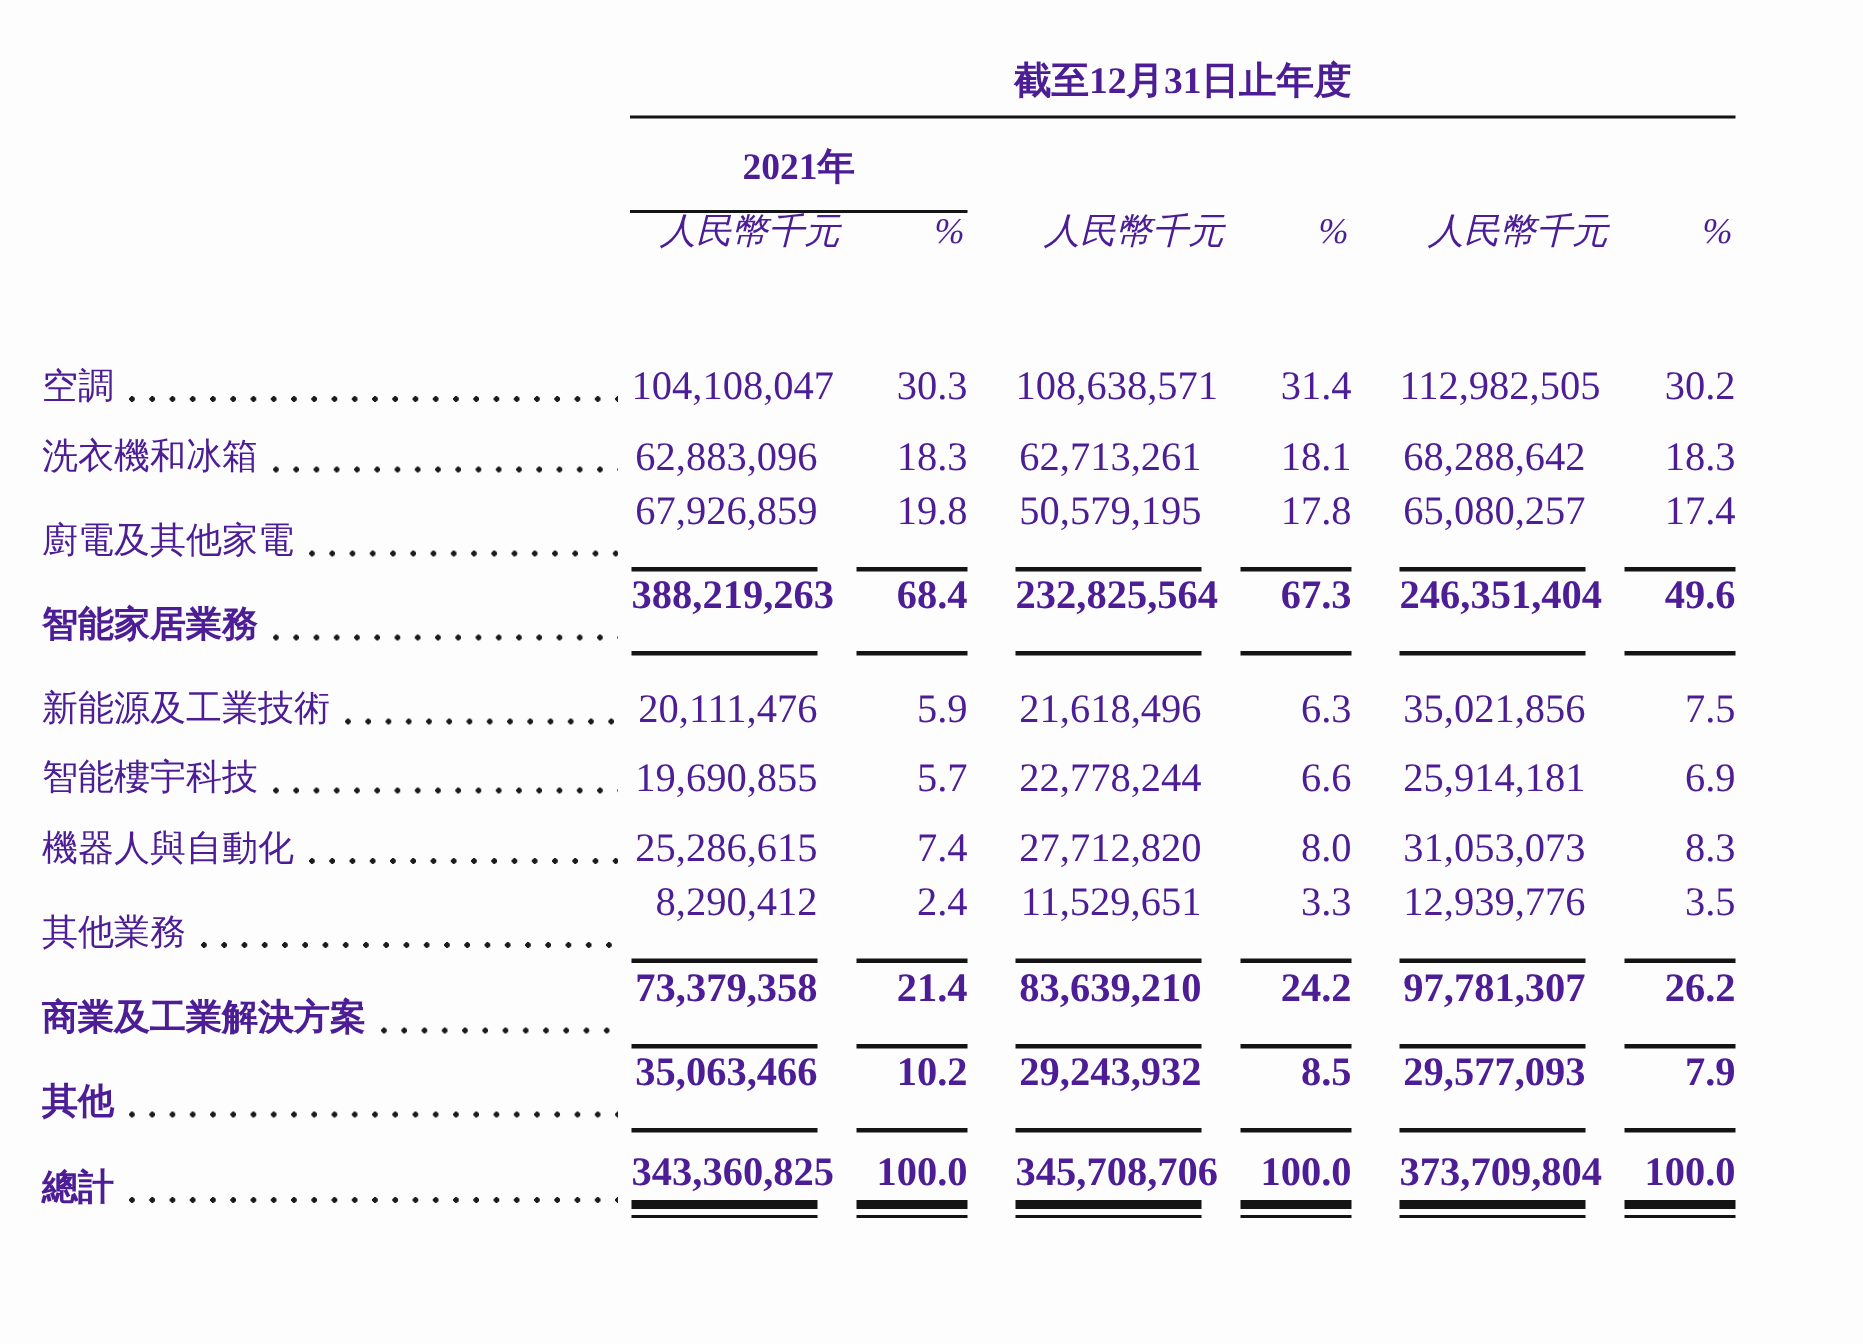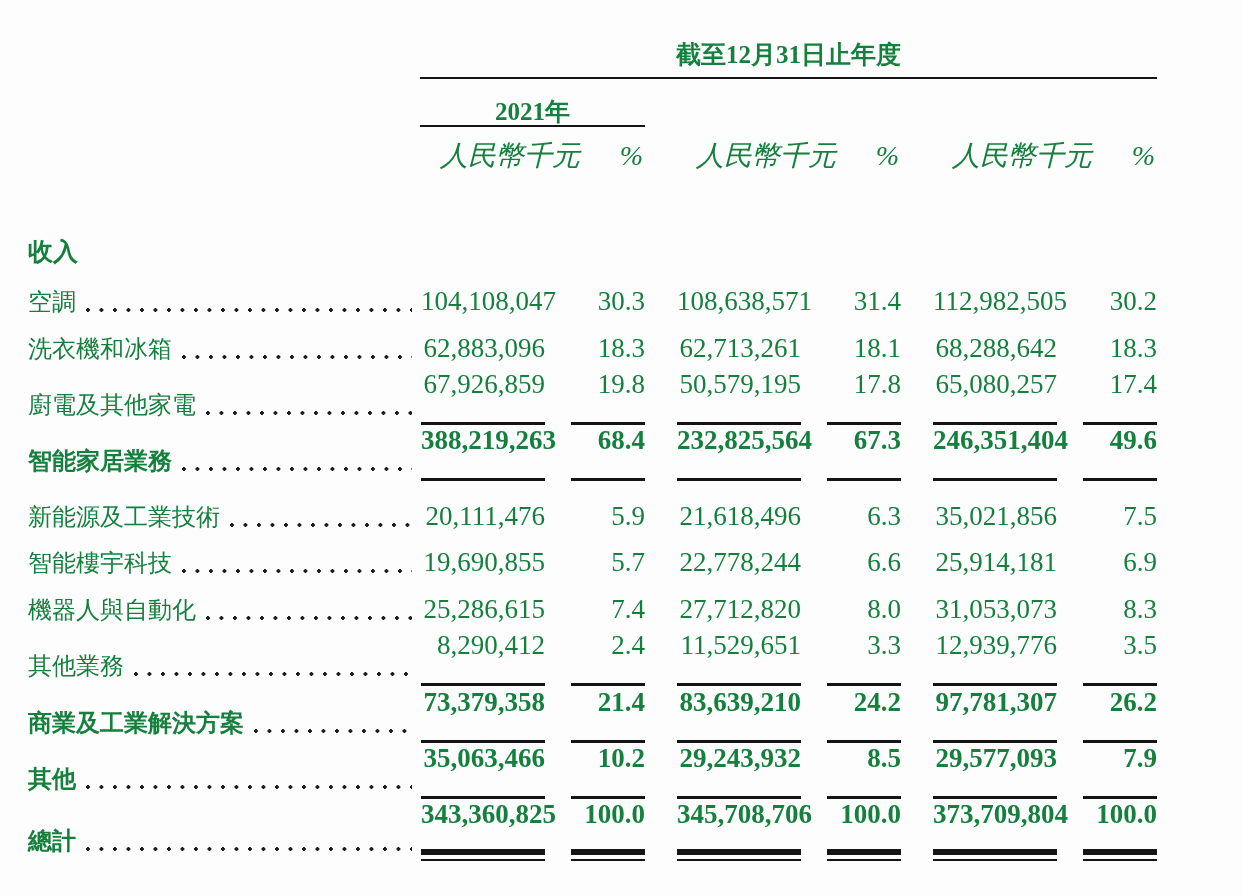--- a/index.html
+++ b/index.html
@@ -1,34 +1,34 @@
 <!DOCTYPE html>
 <html><head>
 <meta charset="utf-8">
 <style>
   html,body { margin:0; padding:0; background:#ffffff; }
   .page {
     position:relative; width:1242px; height:896px;
-    background:#fdfdfd; color:#15803d; overflow:hidden;
+    background:#fdfdfd; color:#4c1d95; overflow:hidden;
     font-family:"Liberation Serif","DejaVu Serif",serif;
   }
 
   
   .thead { position:absolute; left:420px; top:42px; width:737px; }
   .period {
     text-align:center; font-weight:bold; font-size:25px; line-height:26px;
     padding-bottom:9px; border-bottom:2px solid #141414;
   }
   .years { display:flex; margin-top:21px; }
   .ycell {
     width:225px; text-align:center; font-weight:bold; font-size:25px; line-height:24px;
-    padding-bottom:1px; border-bottom:2px solid #141414;
+    padding-bottom:16px; border-bottom:2px solid #141414;
   }
   .ygap { width:31px; }
-  .units { display:flex; margin-top:16px; font-style:italic; font-size:28px; line-height:26px; }
+  .units { display:flex; font-style:italic; font-size:24px; line-height:26px; }
   .ucell { width:225px; display:flex; justify-content:space-between; }
   .ucell .unit { padding-left:20px; }
   .ucell .pct  { padding-right:2px; }
 
   
   table.tbl {
     position:absolute; left:28px; top:228px;
     border-collapse:collapse; table-layout:fixed;
   }
   .tbl td { padding:0; vertical-align:bottom; font-size:27px; line-height:30px; }
@@ -38,21 +38,21 @@
   tr.h44{height:44px} tr.h46{height:46px} tr.h47{height:47px} tr.h48{height:48px}
   tr.h50{height:50px} tr.h55{height:55px} tr.h56{height:56px} tr.h57{height:57px}
 
   .u  { padding-bottom:6px; }
   .ua { width:124px; margin-left:auto;text-align:right; }
   .up { width:74px;  margin-left:auto; }
   tr.ul .u { border-bottom:3px solid #141414; padding-bottom:23px; }
 
   
   tr.total .u { border-bottom:2px solid #141414; padding-bottom:4px; }
-  tr.total .dbl { border-bottom:6px solid #141414; padding-bottom:20px; }
+  tr.total .dbl { border-bottom:6px solid #141414; padding-bottom:4px; }
 
   .lblwrap { display:flex; font-size:24px; line-height:28px; }
   .zh { padding-bottom:6px; white-space:nowrap; }
   .sectlbl { font-size:25px; }
   .leader {
     flex:1; align-self:flex-end; height:4px; margin:0 8px 10px 10px;
     background-image:radial-gradient(circle at 2px 2px, #1b1b1b 1.7px, rgba(0,0,0,0) 2px);
     background-size:13.5px 4px; background-repeat:repeat-x; background-position:left bottom;
   }
 </style>
@@ -93,27 +93,20 @@
         <col style="width:100px">
       <col style="width:31px">
         <col style="width:125px">
         <col style="width:100px">
       <col style="width:31px">
         <col style="width:125px">
         <col style="width:100px">
     </colgroup>
 
     <tbody>
-        <tr class="b h44">
-      <td colspan="9">
-            <div class="lblwrap">
-              <span class="zh sectlbl">收入</span>
-            </div>
-          </td>
-    </tr>
 
     <tr class="h50">
       <td>
             <div class="lblwrap">
               <span class="zh">空調</span>
               <span class="leader"></span>
             </div>
           </td>
       <td class="num">
             <div class="u ua"><span>104,108,047</span></div>

